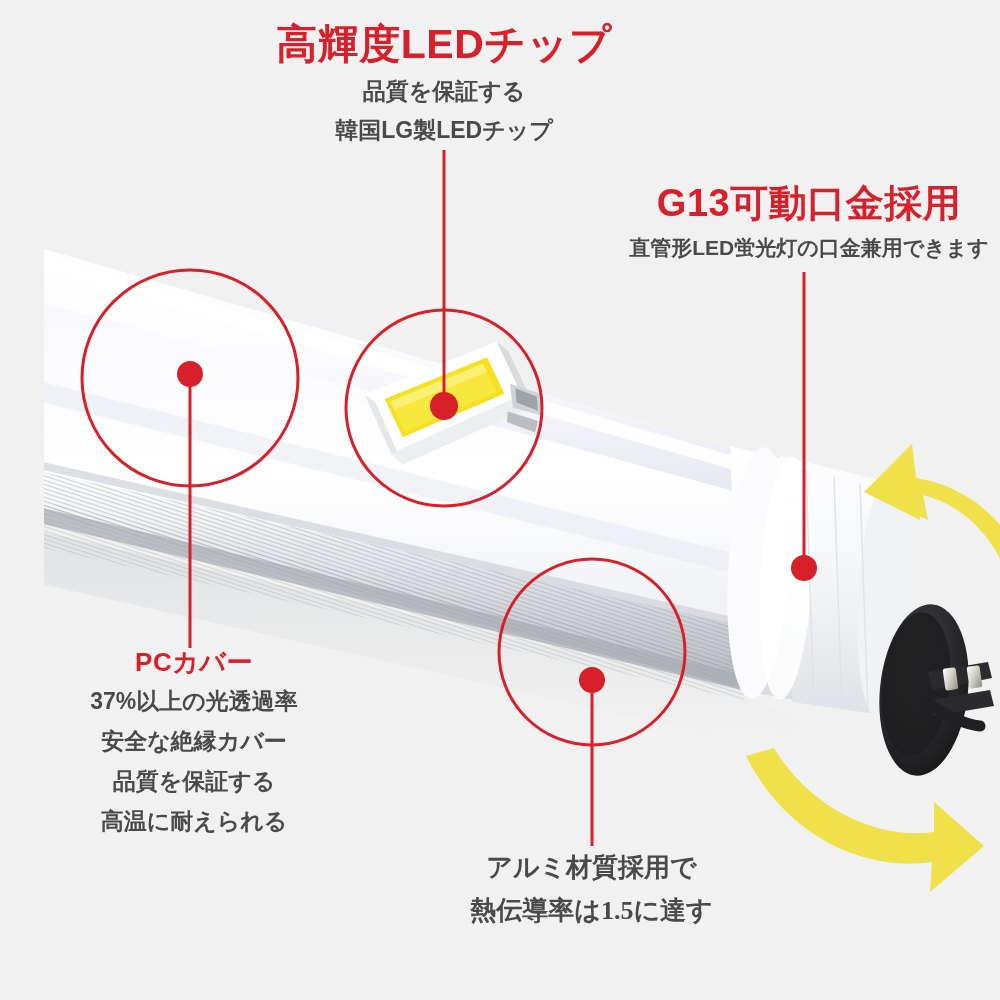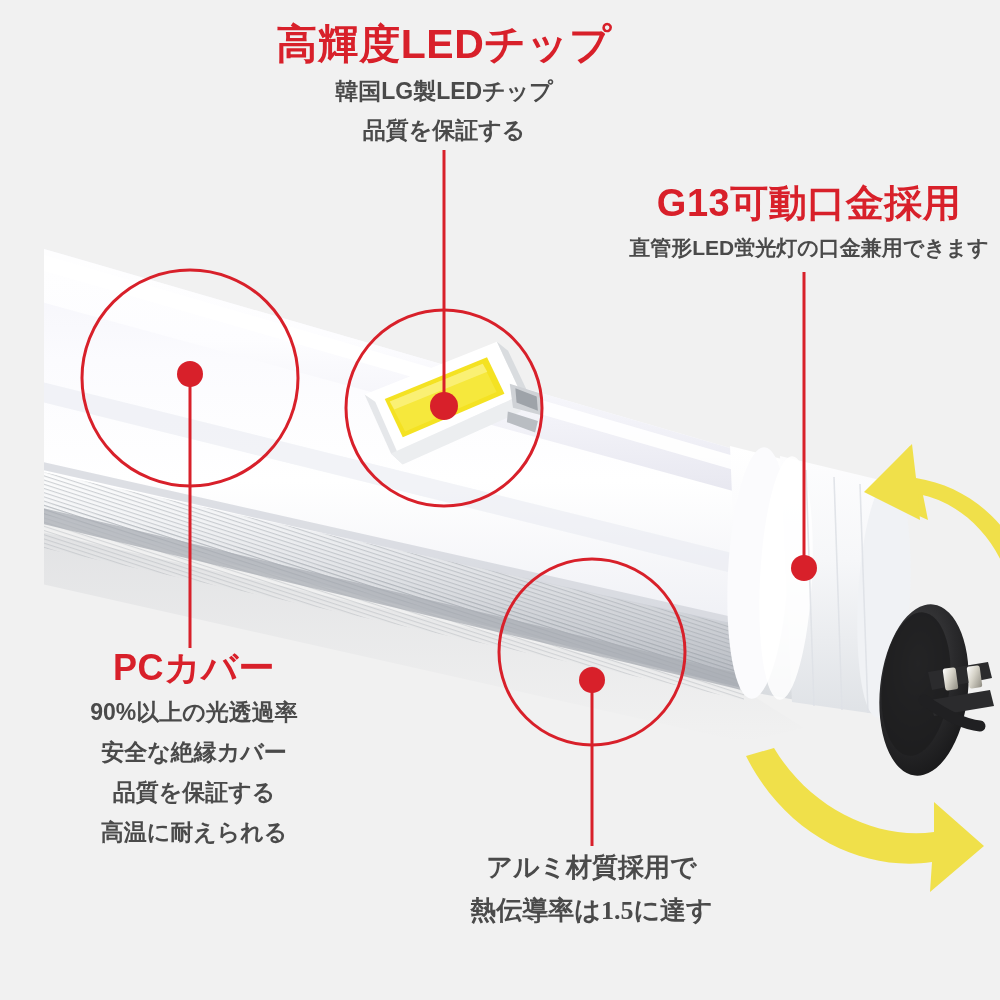--- a/index.html
+++ b/index.html
@@ -53,21 +53,21 @@
   
   #callout-led      { left: 180px;  top: 22px;  width: 440px; }
   #callout-led .headline { font-size: 41px; }
   #callout-led .subline  { font-size: 23px; margin-top: 9px; }
 
   #callout-g13      { left: 530px;  top: 182px; width: 470px; }
   #callout-g13 .headline { font-size: 38px; }
   #callout-g13 .subline  { font-size: 21px; margin-top: 9px; }
 
   #callout-pc       { left: 0px;    top: 648px; width: 300px; }
-  #callout-pc .headline { font-size: 36px; }
+  #callout-pc .headline { font-size: 26px; }
   #callout-pc .subline  { font-size: 23px; margin-top: 10px; }
 
   #callout-heat     { left: 385px;  top: 842px; width: 325px; }
   #callout-heat .headline { font-size: 39px; }
   #callout-heat .subline  { font-size: 26px; margin-top: 9px; font-family: Liberation Serif, serif; }
 </style>
 </head>
 <body>
 
 <div id="stage">
@@ -254,32 +254,32 @@
       <circle cx="760" cy="568" r="13"></circle>
       <circle cx="146" cy="374" r="13"></circle>
       <circle cx="548" cy="680" r="13"></circle>
     </g>
   </svg>
 
   <div class="layer" id="text-layer">
 
     <div class="callout-block" id="callout-led">
       <div class="headline">高輝度LEDチップ</div>
+      <div class="subline">品質を保証する</div>
       <div class="subline">韓国LG製LEDチップ</div>
-      <div class="subline">品質を保証する</div>
     </div>
 
     <div class="callout-block" id="callout-g13">
       <div class="headline">G13可動口金採用</div>
       <div class="subline">直管形LED蛍光灯の口金兼用できます</div>
     </div>
 
     <div class="callout-block" id="callout-pc">
       <div class="headline">PCカバー</div>
-      <div class="subline">90%以上の光透過率</div>
+      <div class="subline">37%以上の光透過率</div>
       <div class="subline">安全な絶縁カバー</div>
       <div class="subline">品質を保証する</div>
       <div class="subline">高温に耐えられる</div>
     </div>
 
     <div class="callout-block" id="callout-heat">
       <div class="subline">アルミ材質採用で</div>
       <div class="subline">熱伝導率は1.5に達す</div>
     </div>
 

